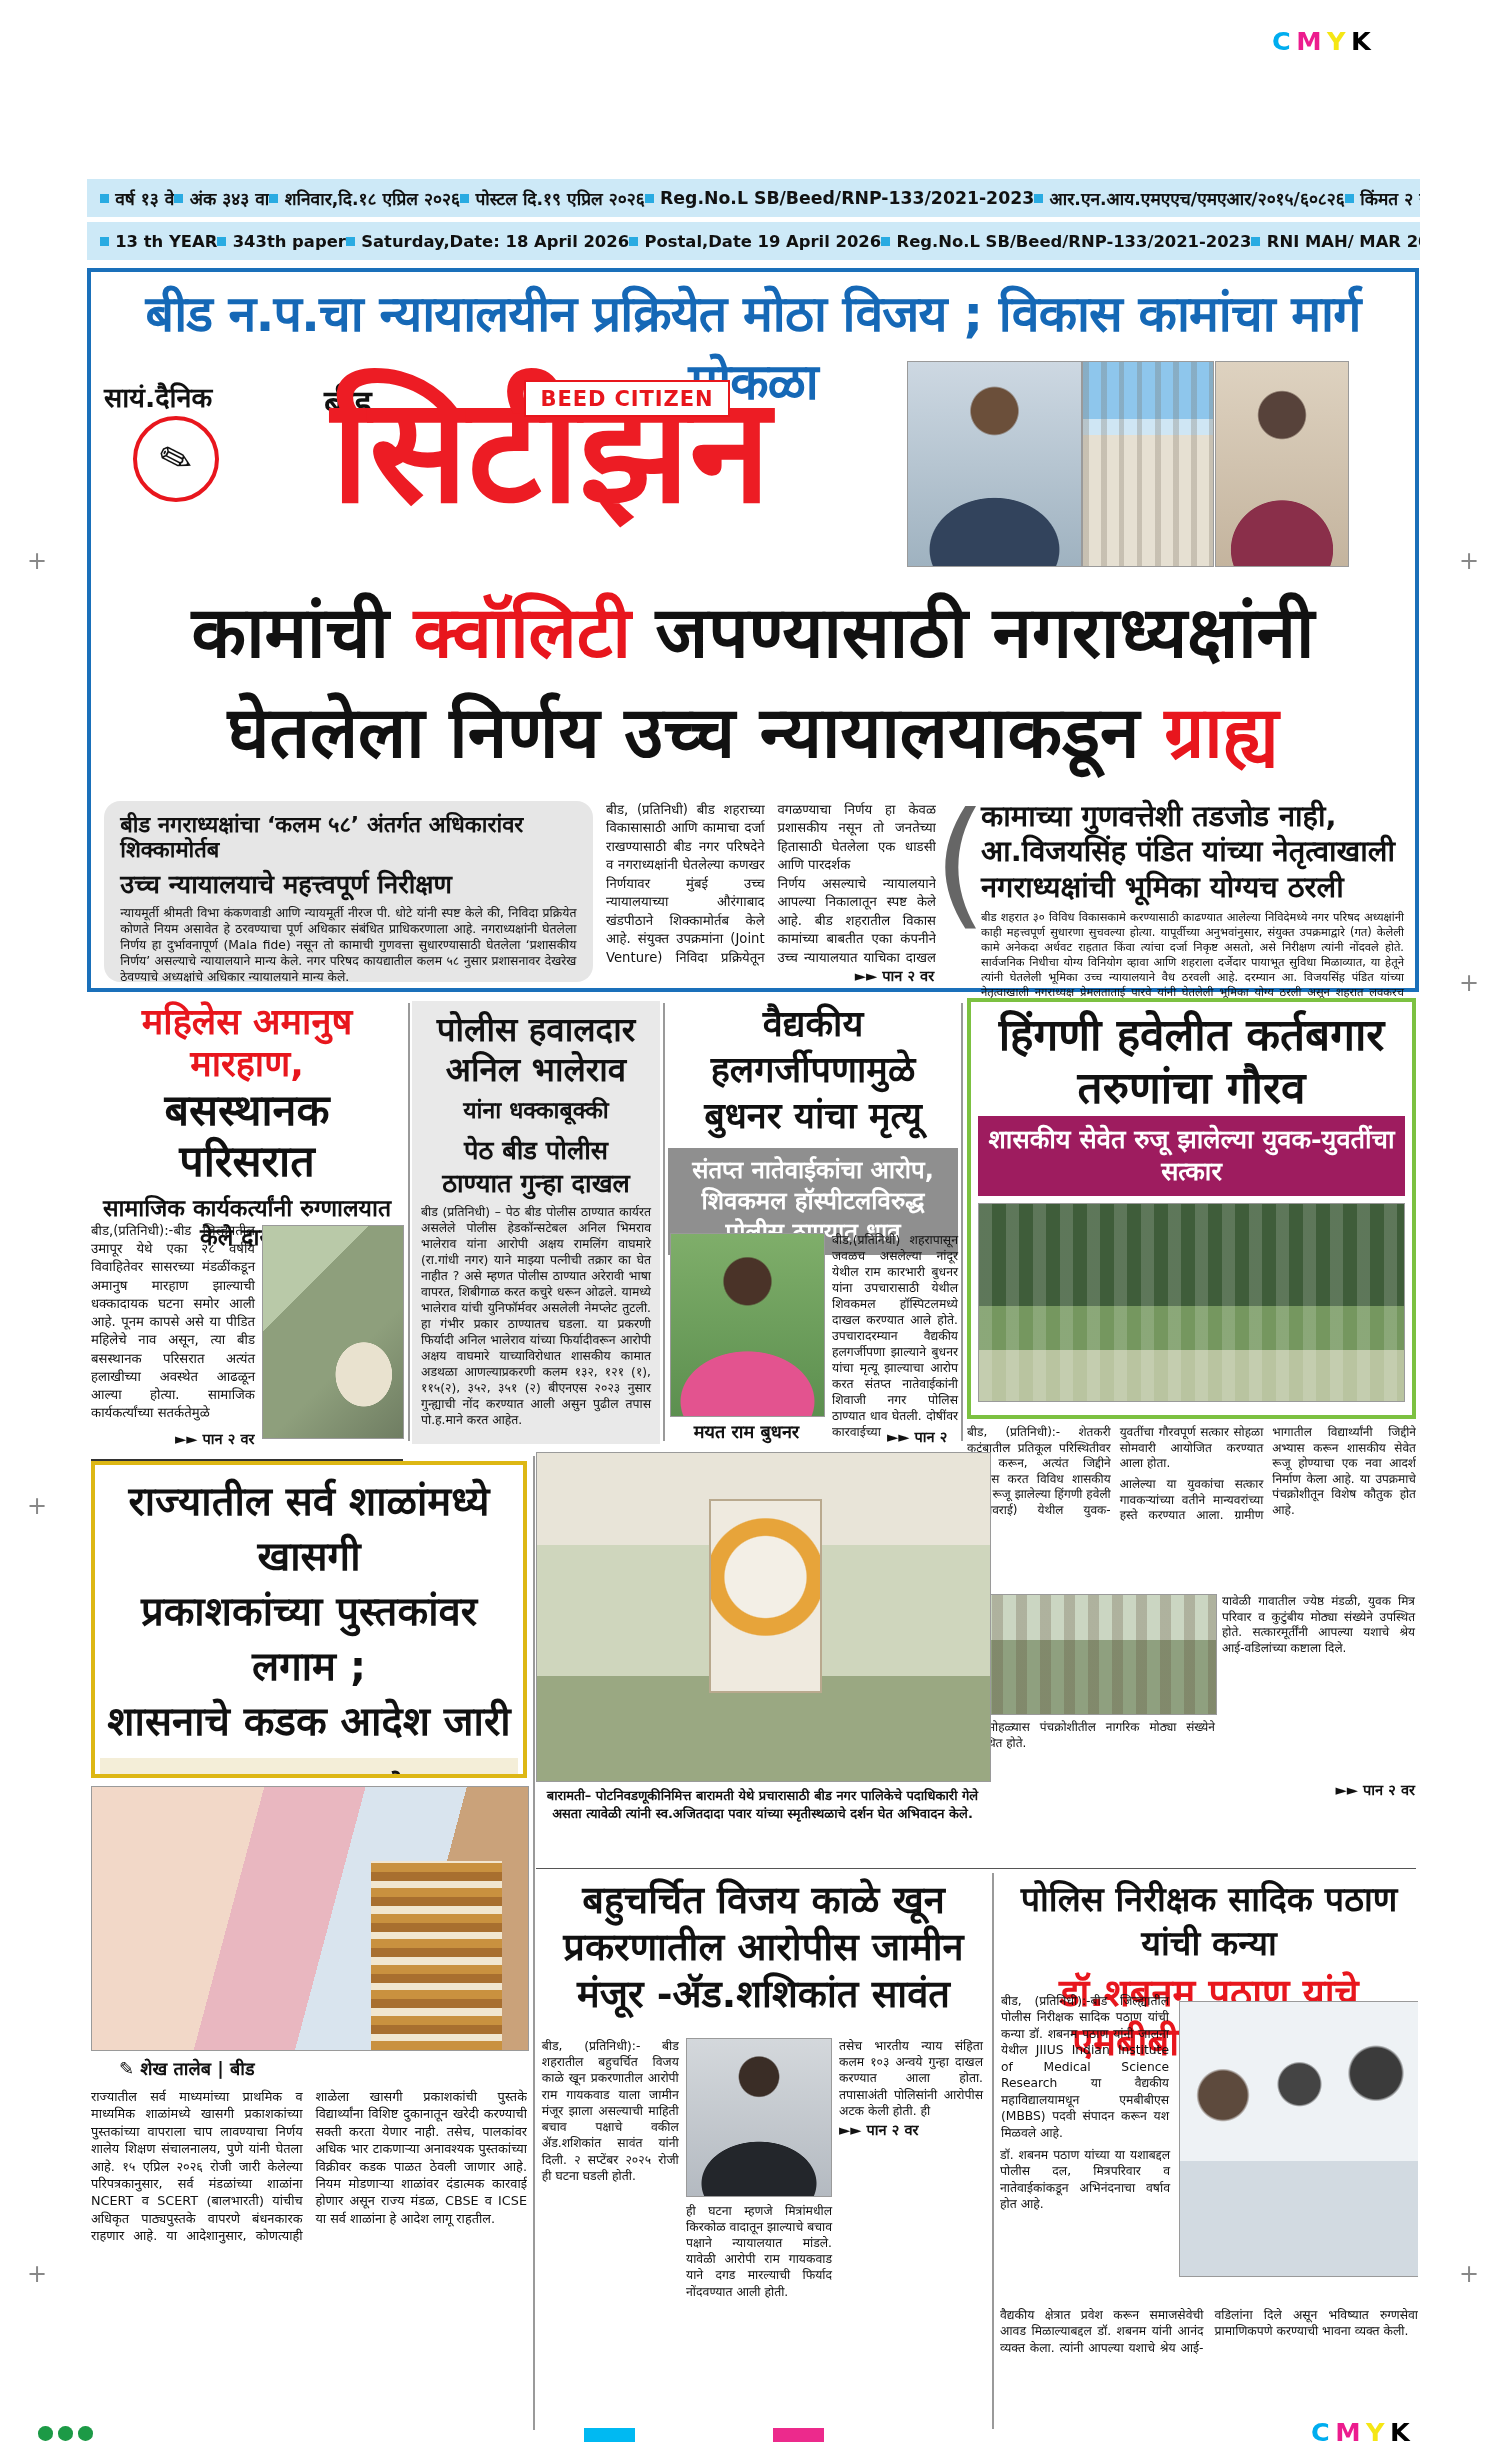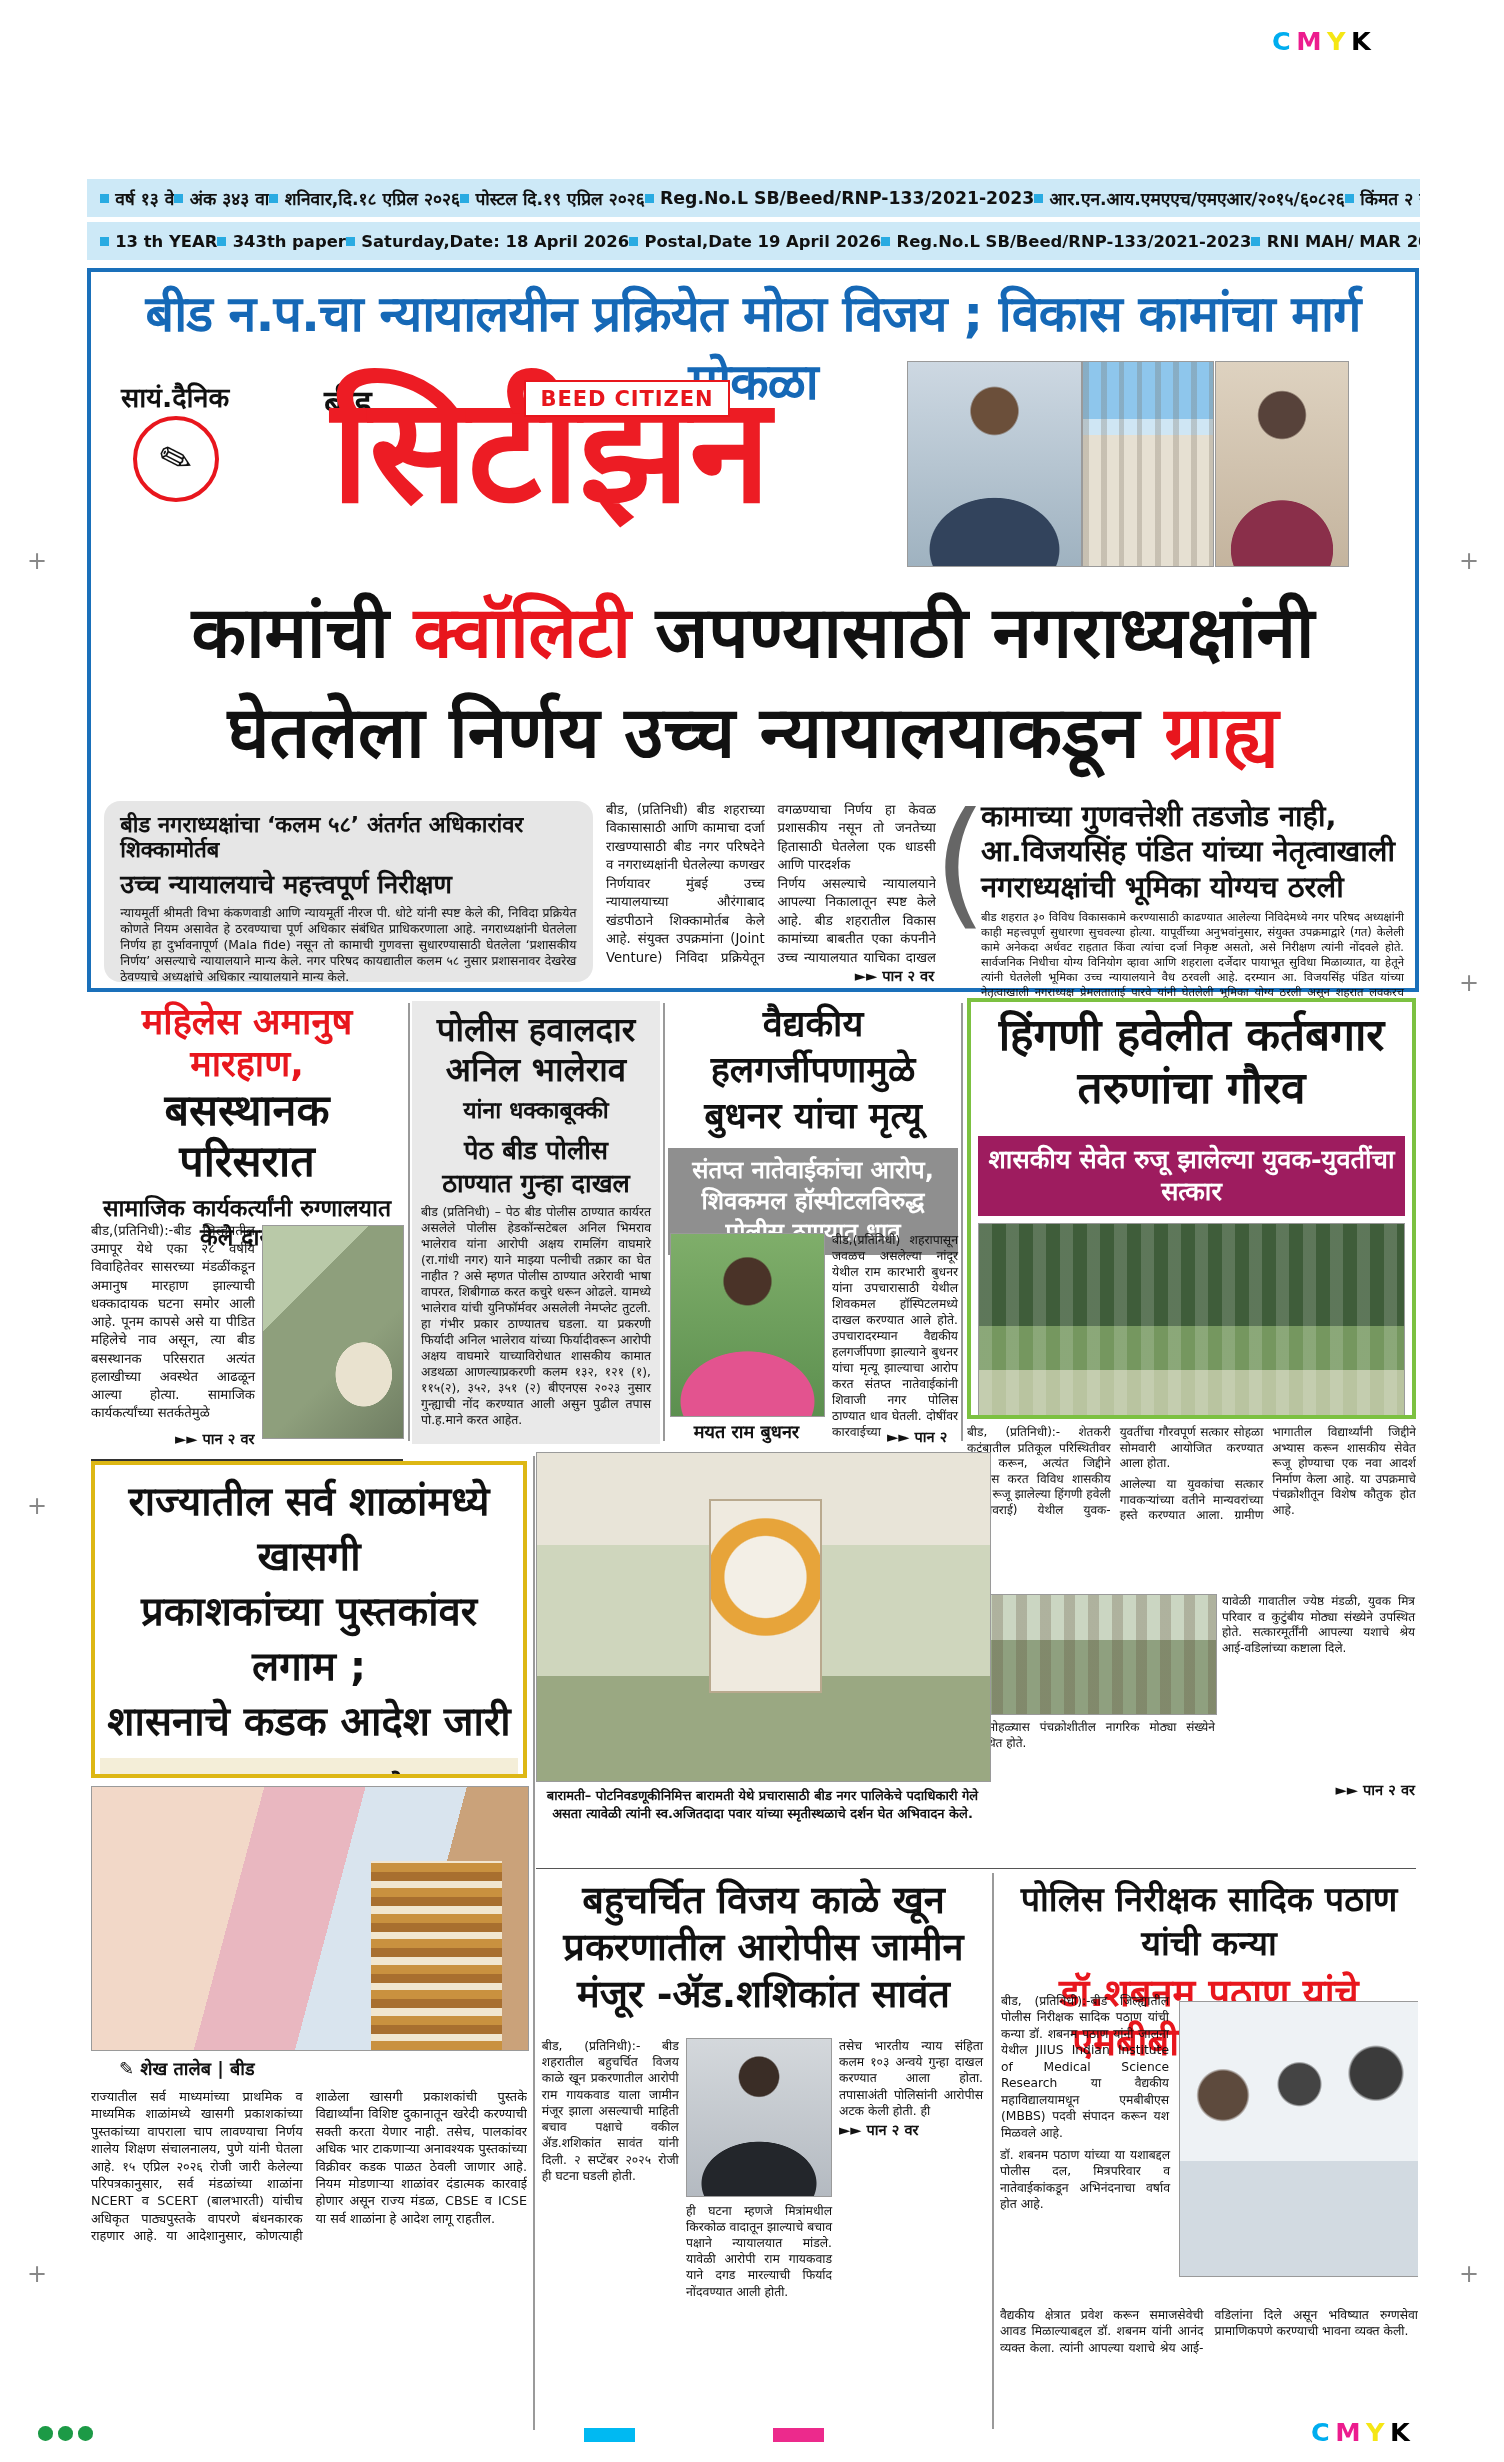--- a/index.html
+++ b/index.html
@@ -97,21 +97,21 @@
     <span class="meta-item">Postal,Date 19 April 2026</span>
     <span class="meta-item">Reg.No.L SB/Beed/RNP-133/2021-2023</span>
     <span class="meta-item">RNI MAH/ MAR 2015/60826</span>
 
   </div>
 
   <div class="abs" style="left:87px;top:268px;width:1332px;height:724px;border:4.6px solid #1a70ba;box-sizing:border-box;background:#fff">
 
     <div class="abs hl blue" style="left:0;top:5.5px;width:100%;font-size:50px;letter-spacing:-0.9px">बीड न.प.चा न्यायालयीन प्रक्रियेत मोठा विजय ; विकास कामांचा मार्ग मोकळा</div>
 
-    <div class="abs" style="left:30px;top:106px;font-size:27px;font-weight:900">सायं.दैनिक</div>
+    <div class="abs" style="left:13px;top:106px;font-size:27px;font-weight:900">सायं.दैनिक</div>
     <div class="pen-circle" style="left:42px;top:144px">
         <span>✎</span>
       </div>
     <div class="abs" style="left:233px;top:106px;font-size:35px;font-weight:900">बीड</div>
     <div class="abs" style="left:433px;top:108px;width:202px;height:33px;border:2.7px solid #e8161d;background:#fff;z-index:2;
          display:flex;align-items:center;justify-content:center;font-size:21px;font-weight:900;color:#e8161d;letter-spacing:0.9px">BEED CITIZEN</div>
     <div class="abs" style="left:109px;top:64px;width:702px;text-align:center;font-size:146px;line-height:228px;font-weight:900;color:#ed1c24">सिटीझन</div>
 
     <div class="ph ph-man" style="left:816px;top:89px;width:173px;height:204px"></div>
     <div class="ph ph-bldg" style="left:991px;top:89px;width:130px;height:204px"></div>
@@ -174,21 +174,21 @@
     <div class="hl" style="margin-top:9px;background:#8f8f8f;color:#fff;font-size:24px;line-height:1.28;font-weight:900;padding:7.3px 5.5px">संतप्त नातेवाईकांचा आरोप, शिवकमल हॉस्पीटलविरुद्ध पोलीस ठाण्यात धाव</div>
     <div class="ph ph-budhnar" style="left:1.8px;top:232px;width:153px;height:182px"></div>
     <div class="abs hl" style="left:0;top:418px;width:157px;font-size:18px">मयत राम बुधनर</div>
     <div class="abs just" style="left:164px;top:232px;width:126px;height:217px;font-size:12.3px;line-height:1.3">बीड,(प्रतिनिधी) शहरापासून जवळच असलेल्या नांदूर येथील राम कारभारी बुधनर यांना उपचारासाठी येथील शिवकमल हॉस्पिटलमध्ये दाखल करण्यात आले होते. उपचारादरम्यान वैद्यकीय हलगर्जीपणा झाल्याने बुधनर यांचा मृत्यू झाल्याचा आरोप करत संतप्त नातेवाईकांनी शिवाजी नगर पोलिस ठाण्यात धाव घेतली. दोषींवर कारवाईच्या</div>
     <span class="more abs" style="left:219px;top:425px">►► पान २ वर</span>
   </div>
 
   <div class="abs" style="left:967px;top:998px;width:449px;height:421px;border:4.6px solid #7cc141;box-sizing:border-box;padding:5.5px 7.3px;background:#fff;overflow:hidden">
     <div class="hl" style="font-size:44px;line-height:53px">हिंगणी हवेलीत कर्तबगार</div>
     <div class="hl" style="font-size:44px;line-height:53px">तरुणांचा गौरव</div>
-    <div class="hl" style="margin-top:22px;background:#9e1c5f;color:#fff;font-size:25.5px;line-height:1.25;font-weight:900;padding:8.2px 3.6px">शासकीय सेवेत रुजू झालेल्या युवक-युवतींचा सत्कार</div>
+    <div class="hl" style="margin-top:2px;background:#9e1c5f;color:#fff;font-size:25.5px;line-height:1.25;font-weight:900;padding:8.2px 3.6px">शासकीय सेवेत रुजू झालेल्या युवक-युवतींचा सत्कार</div>
     <div class="ph ph-group" style="position:relative;left:0;top:7.3px;width:100%;height:199px;box-sizing:border-box"></div>
   </div>
   <div class="abs" style="left:967px;top:1425px;width:449px;height:166px;column-count:3;column-gap:9px;overflow:hidden">
     <p class="just" style="margin:0;font-size:12px;line-height:1.3">बीड, (प्रतिनिधी):- शेतकरी कुटुंबातील प्रतिकूल परिस्थितीवर मात करून, अत्यंत जिद्दीने अभ्यास करत विविध शासकीय सेवेत रूजू झालेल्या हिंगणी हवेली (ता.गेवराई) येथील युवक-युवतींचा गौरवपूर्ण सत्कार सोहळा सोमवारी आयोजित करण्यात आला होता.</p>
     <p class="just" style="margin:5.5px 0 0 0;font-size:12px;line-height:1.3">आलेल्या या युवकांचा सत्कार गावकऱ्यांच्या वतीने मान्यवरांच्या हस्ते करण्यात आला. ग्रामीण भागातील विद्यार्थ्यांनी जिद्दीने अभ्यास करून शासकीय सेवेत रूजू होण्याचा एक नवा आदर्श निर्माण केला आहे. या उपक्रमाचे पंचक्रोशीतून विशेष कौतुक होत आहे.</p>
   </div>
   <div class="ph ph-group2" style="left:967px;top:1594px;width:248px;height:119px"></div>
   <div class="abs just" style="left:967px;top:1720px;width:248px;height:137px;font-size:12px;line-height:1.3">या सोहळ्यास पंचक्रोशीतील नागरिक मोठ्या संख्येने उपस्थित होते.</div>
   <div class="abs" style="left:1222px;top:1594px;width:193px;height:263px">
     <p class="just" style="margin:0;font-size:12px;line-height:1.3">यावेळी गावातील ज्येष्ठ मंडळी, युवक मित्र परिवार व कुटुंबीय मोठ्या संख्येने उपस्थित होते. सत्कारमूर्तींनी आपल्या यशाचे श्रेय आई-वडिलांच्या कष्टाला दिले.</p>

